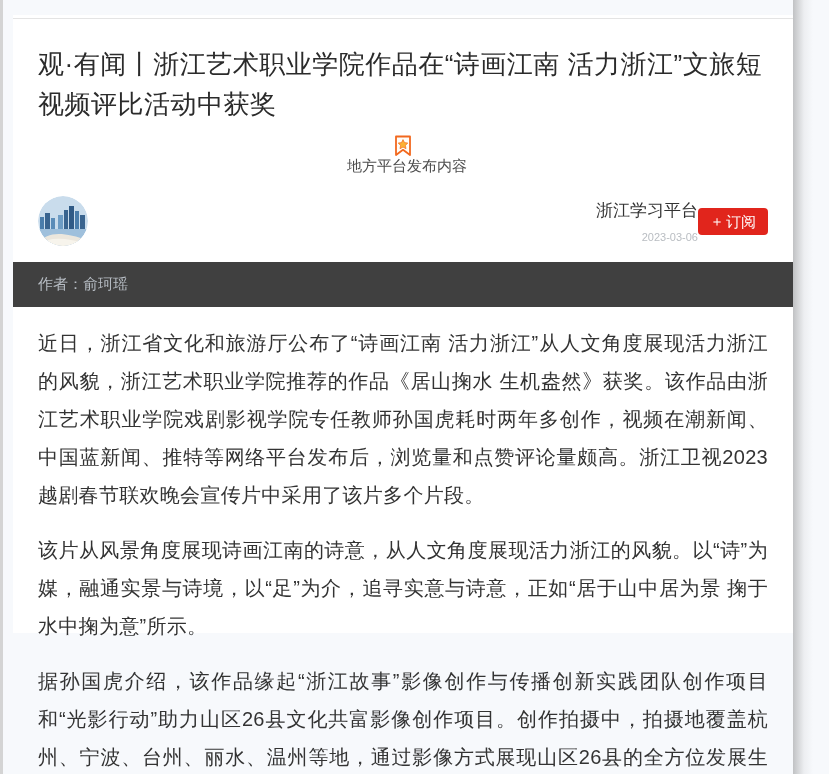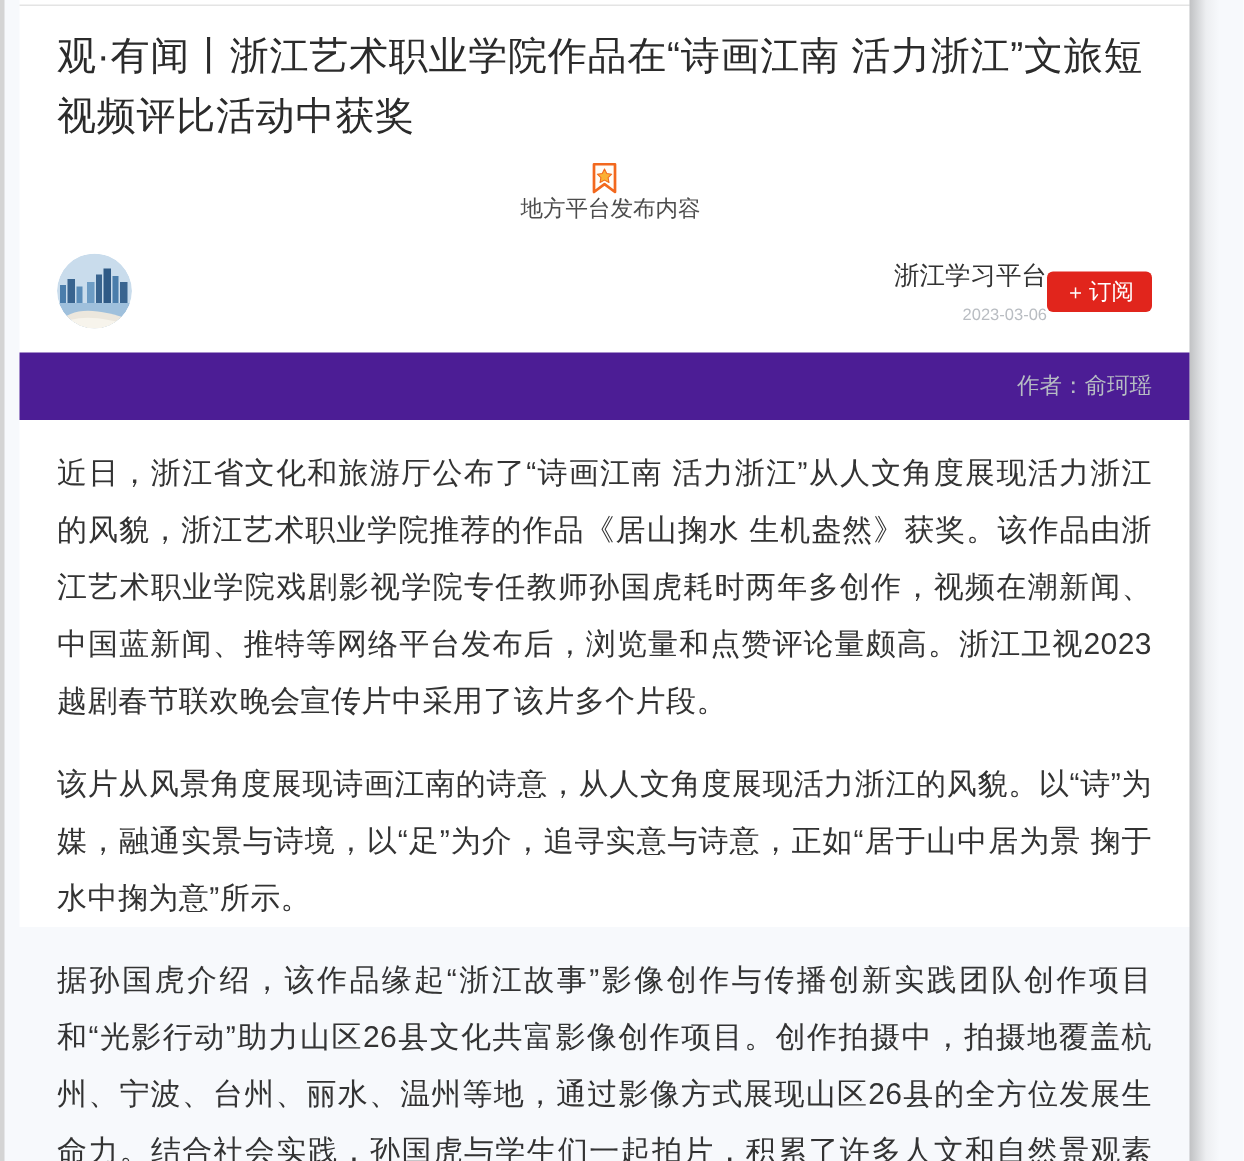--- a/index.html
+++ b/index.html
@@ -8,23 +8,23 @@
     font-family: "Liberation Sans", "DejaVu Sans", sans-serif;
     background: #f7f9fc;
     position: relative;
     color: #333;
   }
   .left-edge-strip {
     position: absolute; left: 0; top: 0; width: 3px; height: 774px;
     background: #d4d4d4;
   }
   .content-card {
-    position: absolute; left: 13px; top: 0; width: 780px; height: 618px;
+    position: absolute; left: 13px; top: 15px; width: 780px; height: 618px;
     background: #ffffff;
-    padding: 0 25px;
+    padding: 12px 25px;
   }
   .card-topline {
     position: absolute; top: 3px; left: 0; right: 0; height: 1px;
     background: #e4e4e4;
   }
   .right-shadow {
     position: absolute; left: 793px; top: 0; width: 20px; height: 774px;
     background: linear-gradient(to right, rgba(90,90,90,0.35), rgba(160,160,160,0.12) 55%, rgba(247,249,252,0));
   }
   .page-title {
@@ -69,23 +69,22 @@
     padding: 0 12px;
     font-size: 15px;
     line-height: 27px;
     cursor: pointer;
     display: flex; align-items: center;
     font-family: "Liberation Sans", "DejaVu Sans", sans-serif;
   }
   .subscribe-button .plus { font-size: 14px; margin-right: 2px; }
   .author-band {
     margin: 16px -25px 0 -25px;
-    background: #4c1d95;
+    background: #404040;
     padding: 13px 25px;
-    text-align: right;
   }
   .author-line {
     font-size: 15px;
     color: #b6bcc3;
   }
   .article-body { margin-top: 10px; }
   .article-body p {
     font-size: 20px;
     line-height: 38px;
     color: #333;

